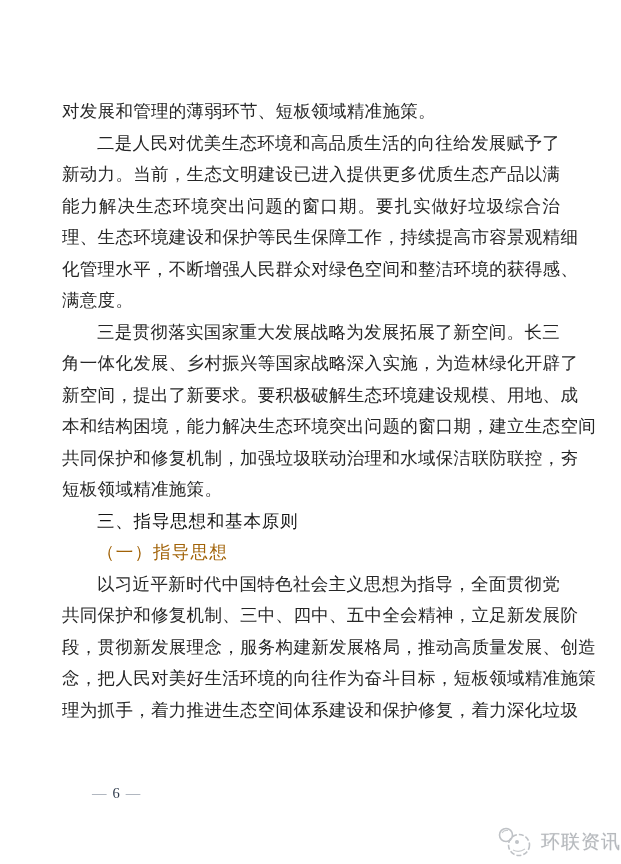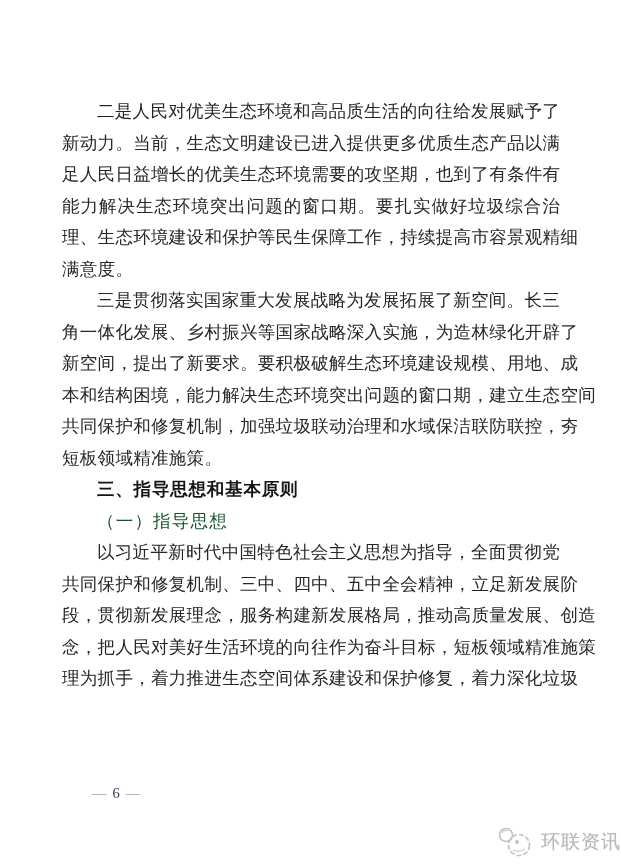--- a/index.html
+++ b/index.html
@@ -23,27 +23,27 @@
   }
   .line {
     height: 31.5px;
     white-space: nowrap;
     text-align: justify;
   }
   .line.full { text-align-last: justify; }
   .line.indent { padding-left: 2em; }
   .line.heading1 {
     font-family: "Liberation Sans", "DejaVu Sans", sans-serif;
-    font-weight: 700;
+    font-weight: 400;
     color: #141414;
     letter-spacing: 0.8px;
   }
   .line.heading2 {
     font-weight: 400;
-    color: #14532d;
+    color: #a16207;
     letter-spacing: 1.2px;
   }
   .footer {
     position: absolute;
     left: 86px;
     top: 784px;
     font-size: 14.5px;
     line-height: 18px;
     color: #333a47;
   }
@@ -72,25 +72,26 @@
     font-family: "Liberation Serif", "DejaVu Serif", serif;
     text-shadow: 0 0 1px #d9dbdd;
   }
 </style>
 </head>
 <body>
 
 <div class="page">
 
   <div class="content">
+    <div class="line">对发展和管理的薄弱环节、短板领域精准施策。</div>
     <div class="line indent full">二是人民对优美生态环境和高品质生活的向往给发展赋予了</div>
     <div class="line full">新动力。当前，生态文明建设已进入提供更多优质生态产品以满</div>
-    <div class="line full">足人民日益增长的优美生态环境需要的攻坚期，也到了有条件有</div>
     <div class="line full">能力解决生态环境突出问题的窗口期。要扎实做好垃圾综合治</div>
     <div class="line full">理、生态环境建设和保护等民生保障工作，持续提高市容景观精细</div>
+    <div class="line full">化管理水平，不断增强人民群众对绿色空间和整洁环境的获得感、</div>
     <div class="line">满意度。</div>
     <div class="line indent full">三是贯彻落实国家重大发展战略为发展拓展了新空间。长三</div>
     <div class="line full">角一体化发展、乡村振兴等国家战略深入实施，为造林绿化开辟了</div>
     <div class="line full">新空间，提出了新要求。要积极破解生态环境建设规模、用地、成</div>
     <div class="line full">本和结构困境，能力解决生态环境突出问题的窗口期，建立生态空间</div>
     <div class="line full">共同保护和修复机制，加强垃圾联动治理和水域保洁联防联控，夯</div>
     <div class="line">短板领域精准施策。</div>
     <div class="line indent heading1">三、指导思想和基本原则</div>
     <div class="line indent heading2">（一）指导思想</div>
     <div class="line indent full">以习近平新时代中国特色社会主义思想为指导，全面贯彻党</div>

